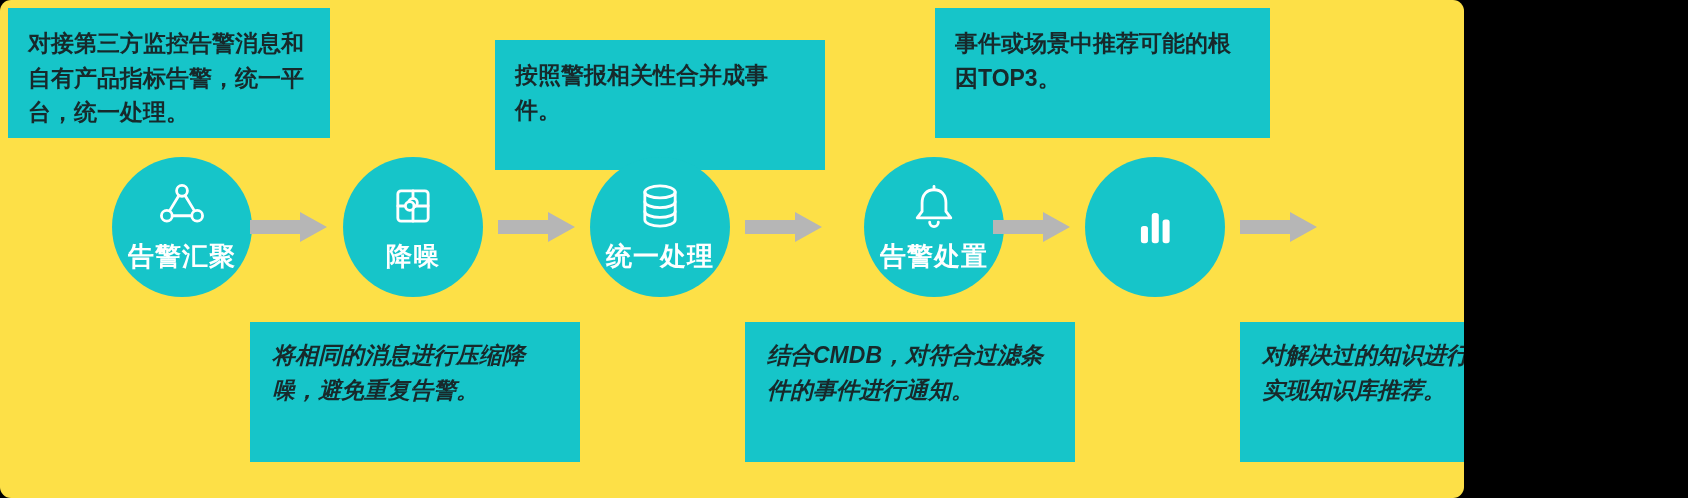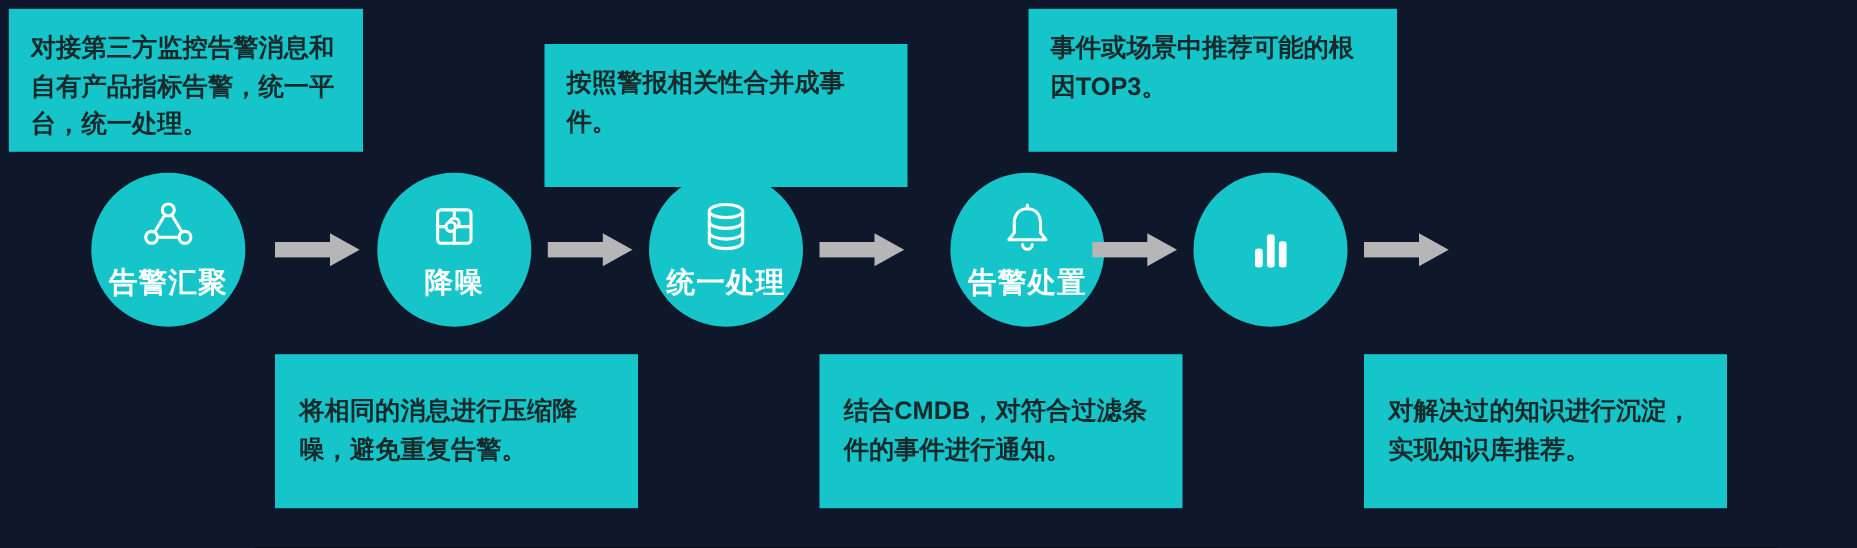--- a/index.html
+++ b/index.html
@@ -1,33 +1,34 @@
 <!DOCTYPE html>
 <html><head>
 <meta charset="utf-8">
 <style>
   html,body{margin:0;padding:0;background:#000;}
   .stage{
     position:relative;
-    width:1688px;height:498px;
-    background:#0f172a;
+    width:1464px;height:498px;
+    background:#fde047;
     font-family:"Liberation Sans","DejaVu Sans",sans-serif;
     overflow:hidden;
+    border-radius:11px;
   }
   .callout{
     position:absolute;
     background:#16c5c9;
     color:#17292b;
     font-size:23px;
     font-weight:600;
     line-height:1.5;
     box-sizing:border-box;
   }
   .callout.top{padding:18px 20px;height:130px;top:8px;}
-  .callout.bottom{padding:34px 22px;height:140px;top:322px;}
+  .callout.bottom{padding:16px 22px;height:140px;top:322px;font-style:italic;}
   .co-1{left:8px;width:322px;}
   .co-2{left:495px;width:330px;margin-top:32px;}
   .co-3{left:935px;width:335px;}
   .co-4{left:250px;width:330px;}
   .co-5{left:745px;width:330px;}
   .co-6{left:1240px;width:330px;}
   .node{
     position:absolute;
     top:157px;
     width:140px;height:140px;
@@ -35,21 +36,21 @@
     background:#16c5c9;
     display:flex;flex-direction:column;
     align-items:center;justify-content:center;
     gap:7px;
   }
   .node .icon{width:52px;height:52px;display:block;}
   .node .icon svg{width:52px;height:52px;display:block;}
   .node .label{
     color:#fff;font-size:26px;font-weight:700;letter-spacing:1px;white-space:nowrap;
   }
-  .n-1{left:83px;}.n-2{left:343px;}.n-3{left:590px;}
+  .n-1{left:112px;}.n-2{left:343px;}.n-3{left:590px;}
   .n-4{left:864px;}.n-5{left:1085px;}.n-6{left:1333px;}
   .arrow{position:absolute;top:212px;width:78px;height:30px;}
   .arrow .bar{position:absolute;left:0;top:8px;width:52px;height:14px;background:#b6b6b6;}
   .arrow .head{
     position:absolute;left:50px;top:0;width:0;height:0;
     border-top:15px solid transparent;border-bottom:15px solid transparent;
     border-left:27px solid #b6b6b6;
   }
   .a-1{left:250px;}.a-2{left:498px;}.a-3{left:745px;}.a-4{left:993px;}.a-5{left:1240px;}
 </style>

